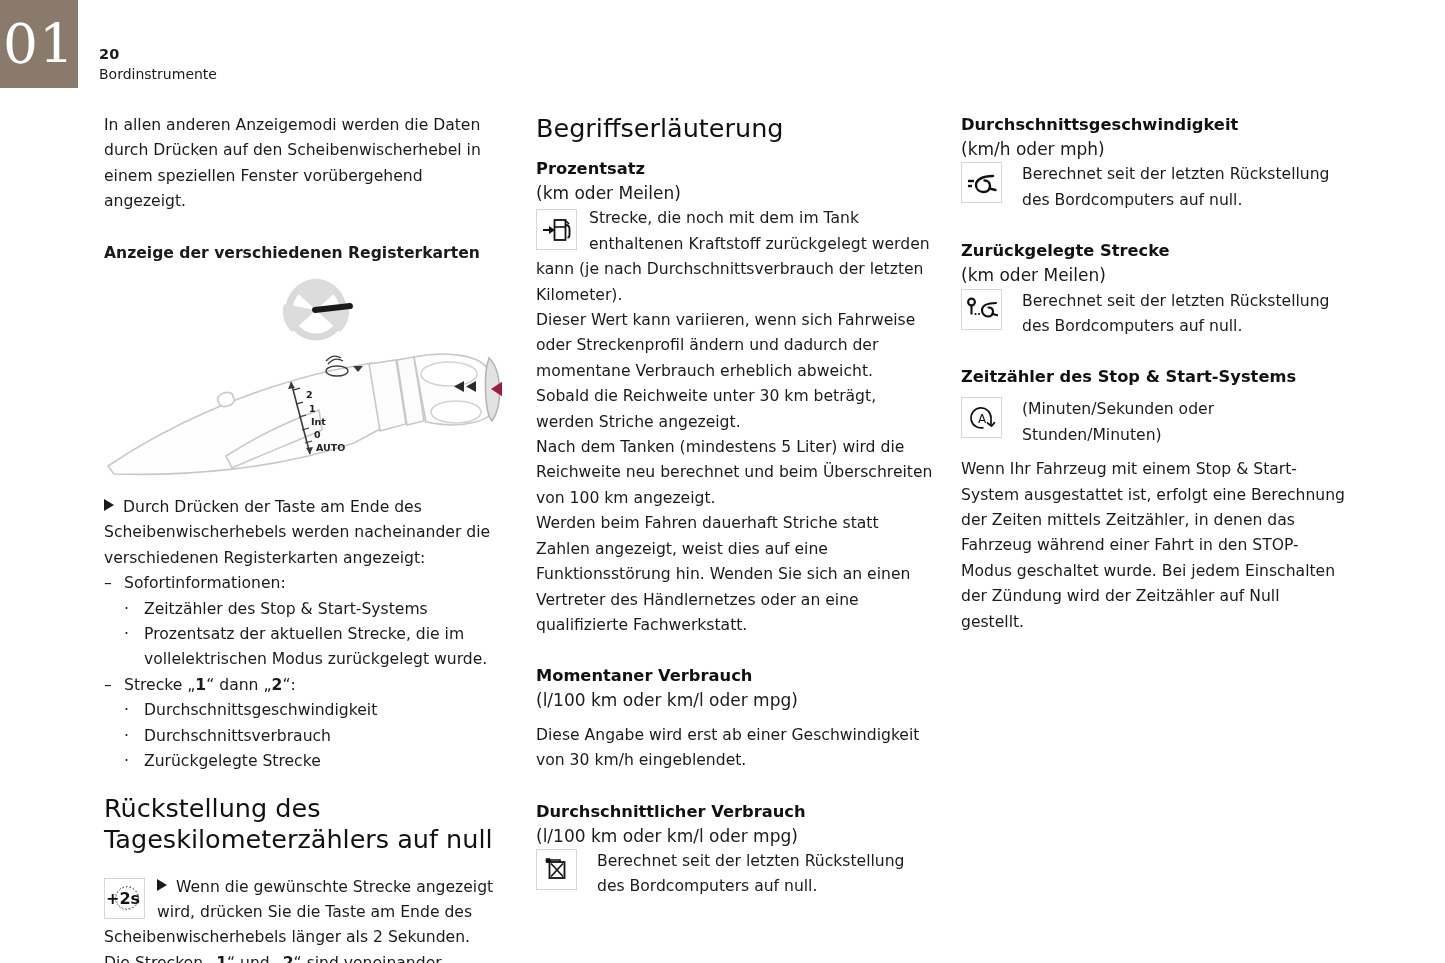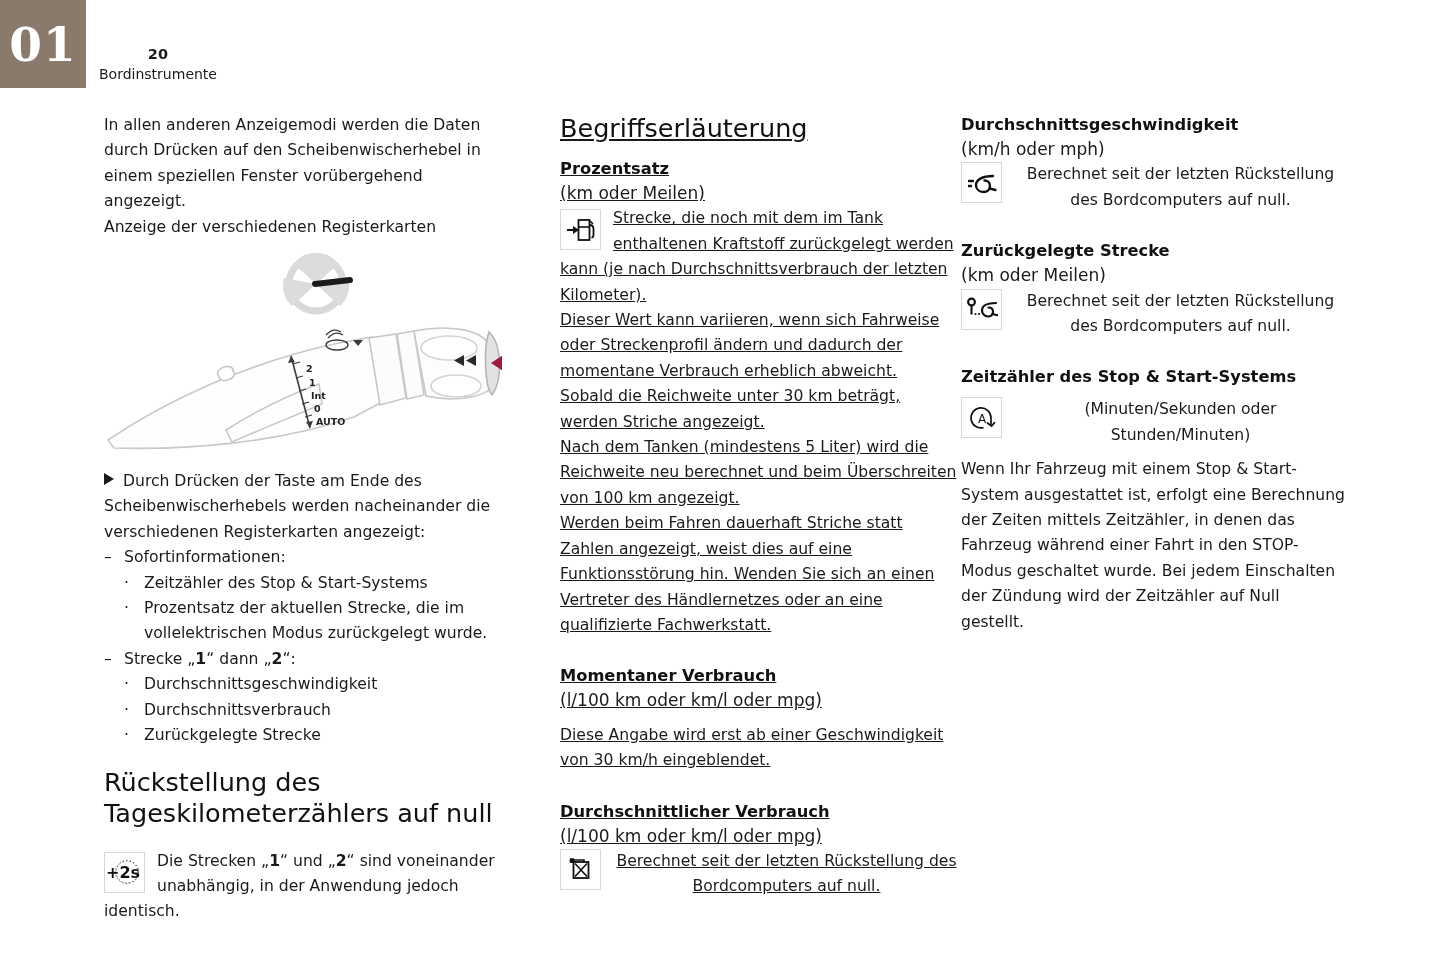--- a/index.html
+++ b/index.html
@@ -8,57 +8,57 @@
     background: #ffffff;
     font-family: "DejaVu Sans", "Liberation Sans", sans-serif;
     color: #1a1a1a;
     overflow: hidden;
   }
   .page { position: relative; width: 1445px; height: 963px; background:#fff; }
 
   
   .chapter-badge {
     position: absolute; left: 0; top: 0;
-    width: 86px; height: 88px;
+    width: 78px; height: 88px;
     background: #8a7a6c;
     color: #ffffff;
     font-family: "DejaVu Serif", "Liberation Serif", serif;
-    font-size: 47px; font-weight: 700;
+    font-size: 55px; font-weight: 400;
     display: flex; align-items: center; justify-content: center;
     letter-spacing: 1px;
   }
-  .header-text { position: absolute; left: 99px; top: 46px; text-align: center; }
+  .header-text { position: absolute; left: 99px; top: 46px; }
   .header-page-no {
     font-size: 14.5px; font-weight: 700; line-height: 17px;
     letter-spacing: .2px; color: #1a1a1a;
   }
   .header-chapter-title {
     font-size: 14px; font-weight: 400; line-height: 21px;
     color: #1a1a1a; margin-top: 1px;
   }
 
   
   .col { position: absolute; top: 113px; }
   .col-left   { left: 104px;  width: 398px; }
-  .col-mid    { left: 560px;  width: 400px; text-decoration: underline; }
+  .col-mid    { left: 536px;  width: 400px; }
   .col-right  { left: 961px;  width: 386px; }
 
   p, li { font-size: 15.6px; line-height: 25.4px; }
   p { margin: 0; }
 
   .h1 {
     font-size: 25.5px; font-weight: 400; line-height: 31px;
     color: #111; margin: 0 0 13px 0;
   }
   .h1-tight { margin-bottom: 20px; }
   .h2 {
     font-size: 16.3px; font-weight: 700; line-height: 24px;
     color: #111; margin: 0;
   }
-  .bold-line { font-weight: 400; }
+  .bold-line { font-weight: 700; margin-top: 26px; }
   .unit-line { font-size: 17px; line-height: 25.4px; }
 
   .spacer-sm { height: 9px; }
   .spacer-md { height: 18px; }
   .spacer-lg { height: 26px; }
 
   
   .arrow-para { position: relative; padding-left: 0; }
   .tri { display:inline-block; width:0;height:0;
     border-left: 10px solid #1a1a1a;
@@ -70,21 +70,21 @@
   ul.dash > li > .dash-mark {
     position: absolute; left: 0; top: 0; width: 14px;
   }
   ul.dot { list-style: none; margin: 0; padding: 0; }
   ul.dot > li { position: relative; padding-left: 20px; margin-left: 20px; }
   ul.dot > li > .dot-mark {
     position: absolute; left: 0; top: 0;
   }
 
   
-  .icon-row { display: flex; align-items: flex-start; gap: 0; text-align: center; }
+  .icon-row { display: flex; align-items: flex-start; gap: 8px; }
   .icon-box {
     flex: 0 0 auto;
     width: 41px; height: 41px;
     border: 1px solid #d7d7d7;
     background: #fff;
     display: flex; align-items: center; justify-content: center;
     margin-right: 12px;
   }
   .icon-text { flex: 1 1 auto; }
   .icon-text p { line-height: 25.4px; }
@@ -220,20 +220,21 @@
     <div>
       <div class="icon-box float-icon">
         <svg width="39" height="30" viewBox="0 0 39 30" xmlns="http://www.w3.org/2000/svg">
           <g stroke="#2a2a2a" stroke-width="1" fill="none">
             <circle cx="22" cy="15" r="11" stroke-dasharray="1.2 2.4"></circle>
             <circle cx="22" cy="15" r="11.6" stroke-dasharray="0.8 2.8"></circle>
           </g>
           <text x="1" y="21" font-family="DejaVu Sans, sans-serif" font-size="16" font-weight="700" fill="#111">+2s</text>
         </svg>
       </div>
+      <p><span class="tri"></span><span>Wenn die gewünschte Strecke angezeigt wird, drücken Sie die Taste am Ende des Scheibenwischerhebels länger als 2 Sekunden.</span></p>
       <p><span>Die Strecken „</span><b>1</b><span>“ und „</span><b>2</b><span>“ sind voneinander unabhängig, in der Anwendung jedoch identisch.</span></p>
     </div>
   </div>
 
   <div class="col col-mid">
 
     <h1 class="h1">Begriffserläuterung</h1>
 
     <h2 class="h2">Prozentsatz</h2>
     <p class="unit-line">(km oder Meilen)</p>

